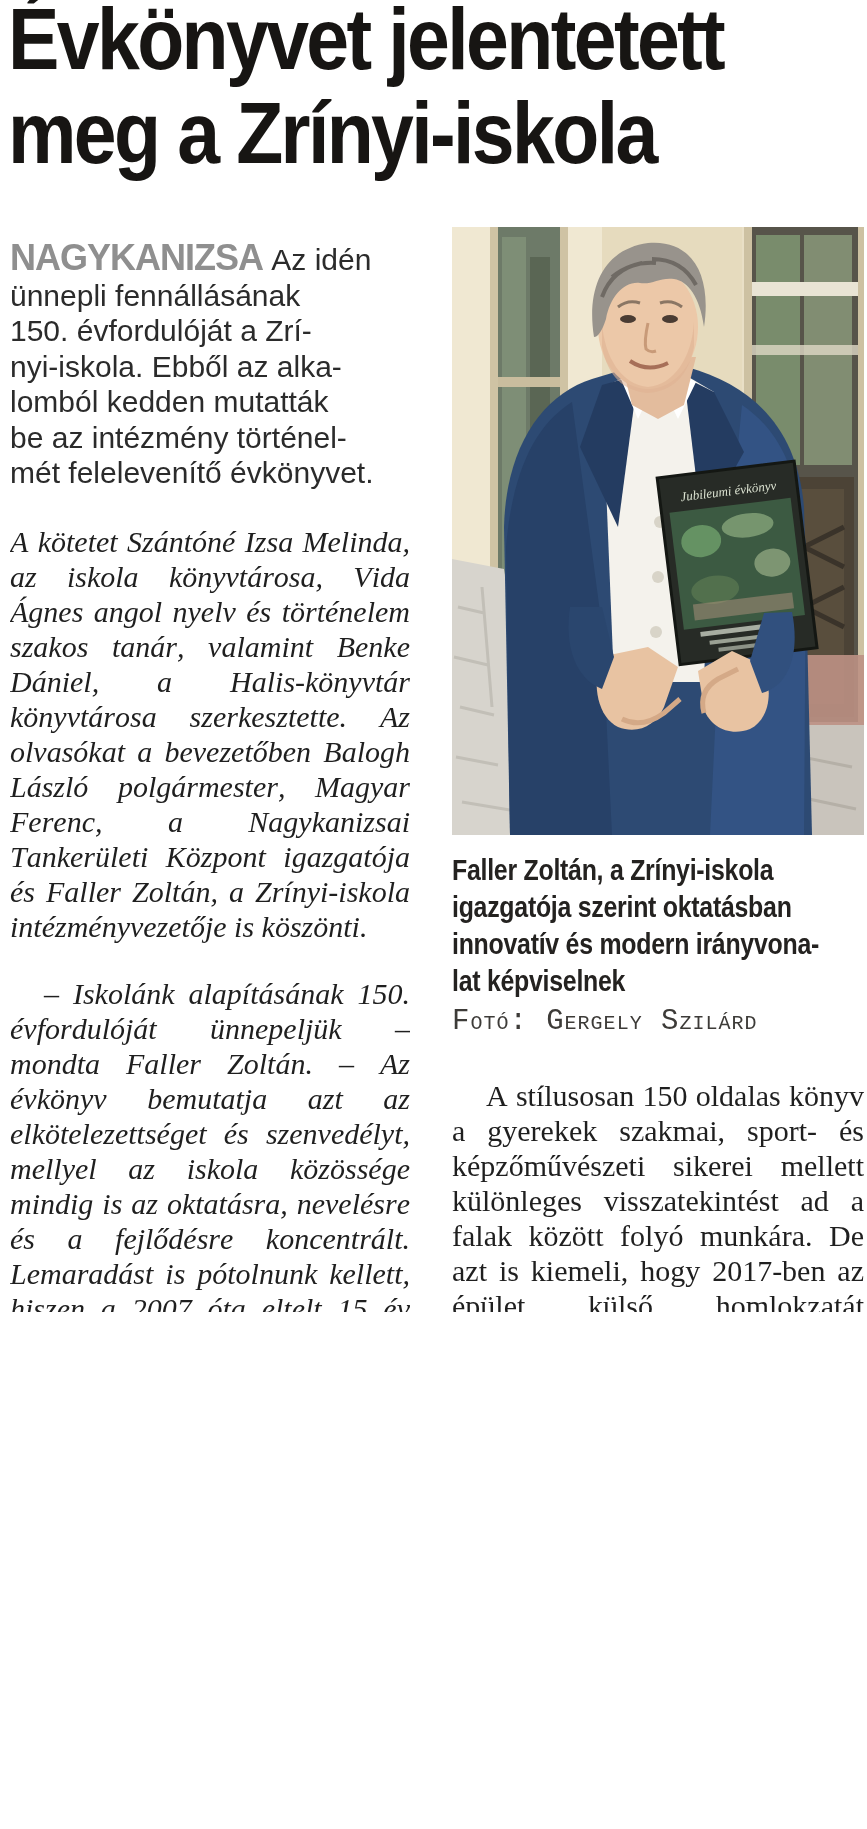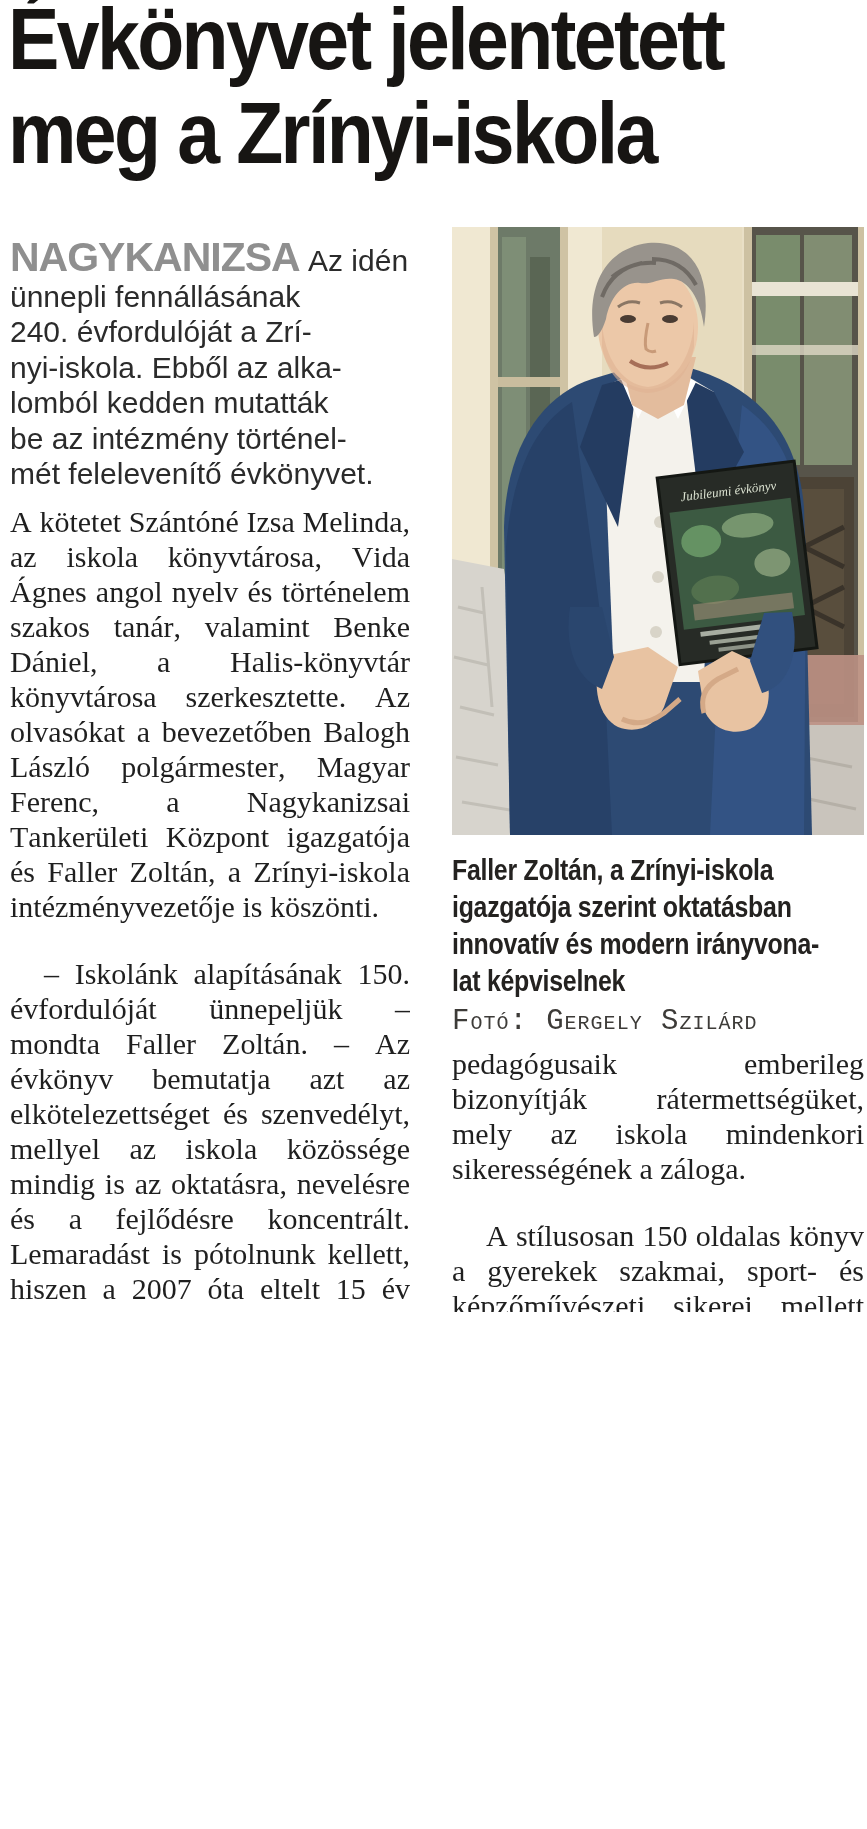--- a/index.html
+++ b/index.html
@@ -19,33 +19,33 @@
     transform:scaleX(.875); transform-origin:0 0;
   }
 
   
   .lead {
     position:absolute; left:10px; top:240px; width:420px;
     font-family:"Liberation Sans", sans-serif;
     font-size:30px; line-height:35.5px; color:#2b2b2b;
   }
   .lead .location {
-    font-weight:700; color:#8f8f8f; font-size:41px; letter-spacing:-1px;
+    font-weight:700; color:#8f8f8f; font-size:36px; letter-spacing:-1px;
   }
   .lead .lead-text { white-space:pre-line; }
 
   
   .body-col {
     font-family:"Liberation Serif", serif;
     font-size:30px; line-height:35px; color:#1f1f1f;
     text-align:justify;
   }
   .body-col p { margin:0; }
   .body-col p.indent { text-indent:34px;margin-top:32px; }
-  .left-body  { position:absolute; left:10px;  top:504px;  width:400px; height:1302px; overflow:hidden; }
+  .left-body  { position:absolute; left:10px;  top:524px;  width:400px; height:1302px; overflow:hidden;font-style:italic; }
   .right-body { position:absolute; left:452px; top:1046px; width:412px; height:781px;  overflow:hidden; }
 
   
   figure.photo-block { position:absolute; left:452px; top:227px; width:412px; margin:0; }
   figure.photo-block svg { display:block; }
   figcaption { margin:0; padding:0; }
   .caption-text {
     display:block; margin-top:17px;
     width:480px;
     font-family:"Liberation Sans", sans-serif;
@@ -73,21 +73,21 @@
 <body>
 
 <div class="page">
 
   <h1 class="headline">Évkönyvet jelentetett
 meg a Zrínyi-iskola</h1>
 
   <div class="lead">
     <span class="location">NAGYKANIZSA</span><span class="lead-text"> Az idén
 ünnepli fennállásának
-240. évfordulóját a Zrí-
+150. évfordulóját a Zrí-
 nyi-iskola. Ebből az alka-
 lomból kedden mutatták
 be az intézmény történel-
 mét felelevenítő évkönyvet.</span>
   </div>
 
   <div class="left-body body-col">
     <p>A kötetet Szántóné Izsa Melinda, az iskola könyvtárosa, Vida Ágnes angol nyelv és történelem szakos tanár, valamint Benke Dániel, a Halis-könyvtár könyvtárosa szerkesztette. Az olvasókat a bevezetőben Balogh László polgármester, Magyar Ferenc, a Nagykanizsai Tankerületi Központ igazgatója és Faller Zoltán, a Zrínyi-iskola intézményvezetője is köszönti.</p>
     <p class="indent">– Iskolánk alapításának 150. évfordulóját ünnepeljük – mondta Faller Zoltán. – Az évkönyv bemutatja azt az elkötelezettséget és szenvedélyt, mellyel az iskola közössége mindig is az oktatásra, nevelésre és a fejlődésre koncentrált. Lemaradást is pótolnunk kellett, hiszen a 2007 óta eltelt 15 év történéseit, állomásait foglaltuk össze ebben a kiadványban. Köszönettel tartozunk a tankerületnek, az önkormányzatnak, hogy mindig támogatást biztosítottak az intézményünknek. Ha valaki megkérdezi tőlem, hogy milyen a Zrínyi-iskola, erre a rövid válasz: emberséges.</p>
   </div>
@@ -184,18 +184,17 @@
     <figcaption>
       <span class="caption-text">Faller Zoltán, a Zrínyi-iskola
 igazgatója szerint oktatásban
 innovatív és modern irányvona-
 lat képviselnek</span>
       <span class="credit">Fotó: Gergely Szilárd</span>
     </figcaption>
   </figure>
 
   <div class="right-body body-col">
-    <p>pedagógusaik emberileg bizonyítják rátermettségüket, mely az iskola mindenkori sikerességének a záloga.</p>
     <p class="indent">A stílusosan 150 oldalas könyv a gyerekek szakmai, sport- és képzőművészeti sikerei mellett különleges visszatekintést ad a falak között folyó munkára. De azt is kiemeli, hogy 2017-ben az épület külső homlokzatát felújították, majd egy évvel később Boldog iskola címmel jutalmazták a közösségüket. Sőt, létrehoztak egyfajta idővonalat, mely az iskola fejlődését követi, kiemelve a legfontosabb történéseket. Ezenfelül a tanárok saját területüket bemutatva méltatták az intézményben folyó munkát.</p>
     <span class="byline">BB</span>
   </div>
 
 </div>
 
 </body></html>

